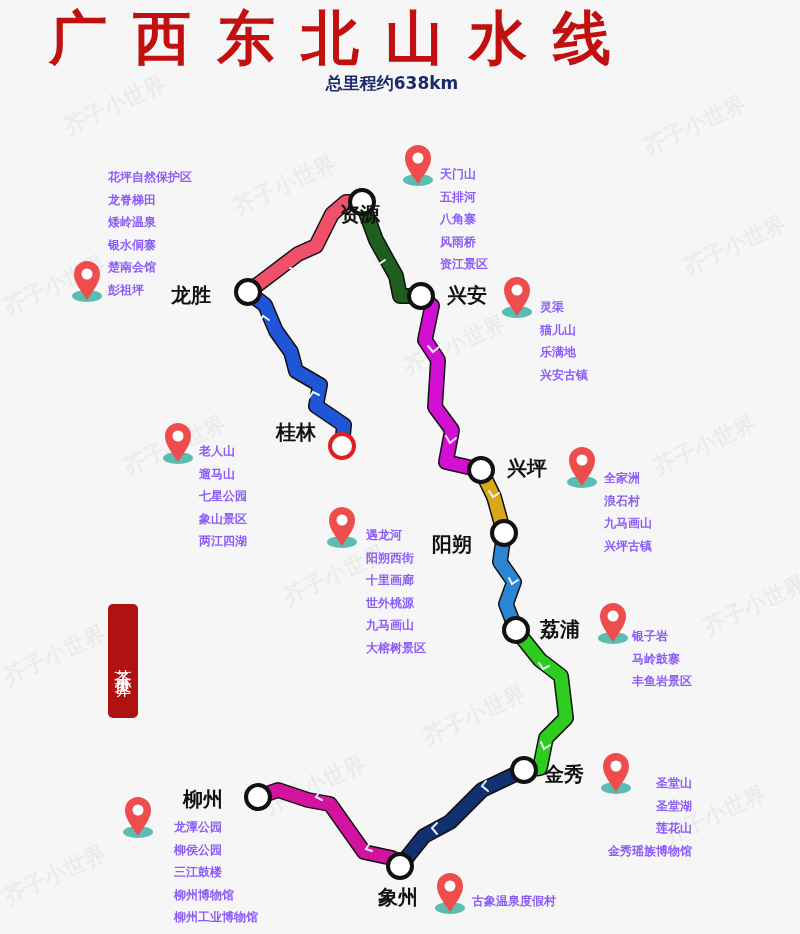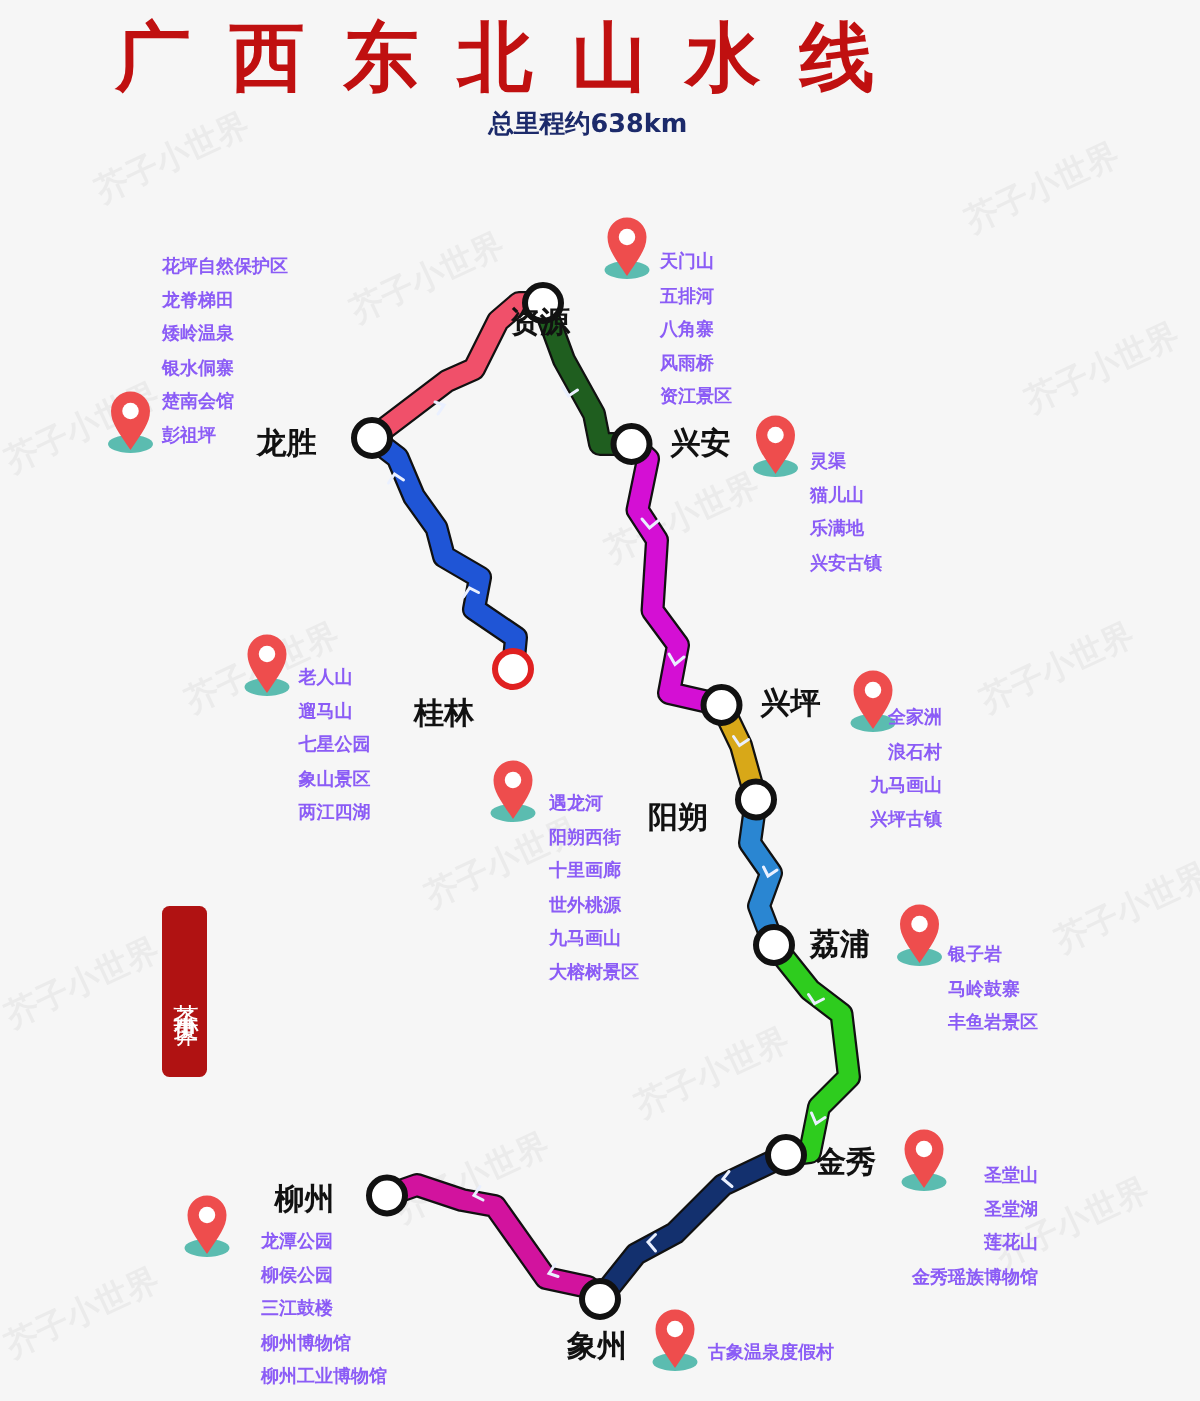--- a/index.html
+++ b/index.html
@@ -4,21 +4,21 @@
 <style>
   * { box-sizing: border-box; margin: 0; padding: 0; }
   html, body { width: 800px; height: 934px; overflow: hidden; }
   body {
     background: #f6f6f6;
     font-family: "DejaVu Sans", "Liberation Sans", sans-serif;
     position: relative;
   }
   .title {
     position: absolute; left: 0; top: 2px; width: 660px; text-align: center;
-    font-size: 50px; font-weight: bold; color: #c01010; letter-spacing: 26px;
+    font-size: 58px; font-weight: bold; color: #c01010; letter-spacing: 26px;
     padding-left: 26px; line-height: 72px;
   }
   .subtitle {
     position: absolute; left: 0; top: 72px; width: 784px; text-align: center;
     font-size: 17px; font-weight: bold; color: #1c2a6a; line-height: 22px;
   }
   .watermark {
     position: absolute; color: rgba(0,0,0,0.045); font-size: 22px; font-weight: bold;
     transform: rotate(-25deg); white-space: nowrap; pointer-events: none;
   }
@@ -118,21 +118,21 @@
     <circle cx="421" cy="296" r="12" fill="#fff" stroke="#111" stroke-width="4"></circle>
     <circle cx="481" cy="470" r="12" fill="#fff" stroke="#111" stroke-width="4"></circle>
     <circle cx="504" cy="533" r="12" fill="#fff" stroke="#111" stroke-width="4"></circle>
     <circle cx="516" cy="630" r="12" fill="#fff" stroke="#111" stroke-width="4"></circle>
     <circle cx="524" cy="770" r="12" fill="#fff" stroke="#111" stroke-width="4"></circle>
     <circle cx="400" cy="866" r="12" fill="#fff" stroke="#111" stroke-width="4"></circle>
     <circle cx="258" cy="797" r="12" fill="#fff" stroke="#111" stroke-width="4"></circle>
   </g>
 </svg>
 
-<div class="station-label" style="left:276px;top:463px;">桂林</div>
+<div class="station-label" style="left:276px;top:420px;">桂林</div>
 <div class="station-label" style="left:171px;top:283px;">龙胜</div>
 <div class="station-label" style="left:340px;top:158px;margin-top:44px;">资源</div>
 <div class="station-label" style="left:447px;top:283px;">兴安</div>
 <div class="station-label" style="left:507px;top:456px;">兴坪</div>
 <div class="station-label" style="left:432px;top:532px;">阳朔</div>
 <div class="station-label" style="left:540px;top:617px;">荔浦</div>
 <div class="station-label" style="left:544px;top:762px;">金秀</div>
 <div class="station-label" style="left:378px;top:885px;">象州</div>
 <div class="station-label" style="left:183px;top:787px;">柳州</div>
 
@@ -210,21 +210,21 @@
 
 <div class="spots" style="left:366px;top:524px;">
   <span class="spot">遇龙河</span>
   <span class="spot">阳朔西街</span>
   <span class="spot">十里画廊</span>
   <span class="spot">世外桃源</span>
   <span class="spot">九马画山</span>
   <span class="spot">大榕树景区</span>
 </div>
 
-<div class="spots" style="left:580px;top:467px;text-align:right;">
+<div class="spots" style="left:604px;top:467px;">
   <span class="spot">全家洲</span>
   <span class="spot">浪石村</span>
   <span class="spot">九马画山</span>
   <span class="spot">兴坪古镇</span>
 </div>
 
 <div class="spots" style="left:632px;top:625px;">
   <span class="spot">银子岩</span>
   <span class="spot">马岭鼓寨</span>
   <span class="spot">丰鱼岩景区</span>

